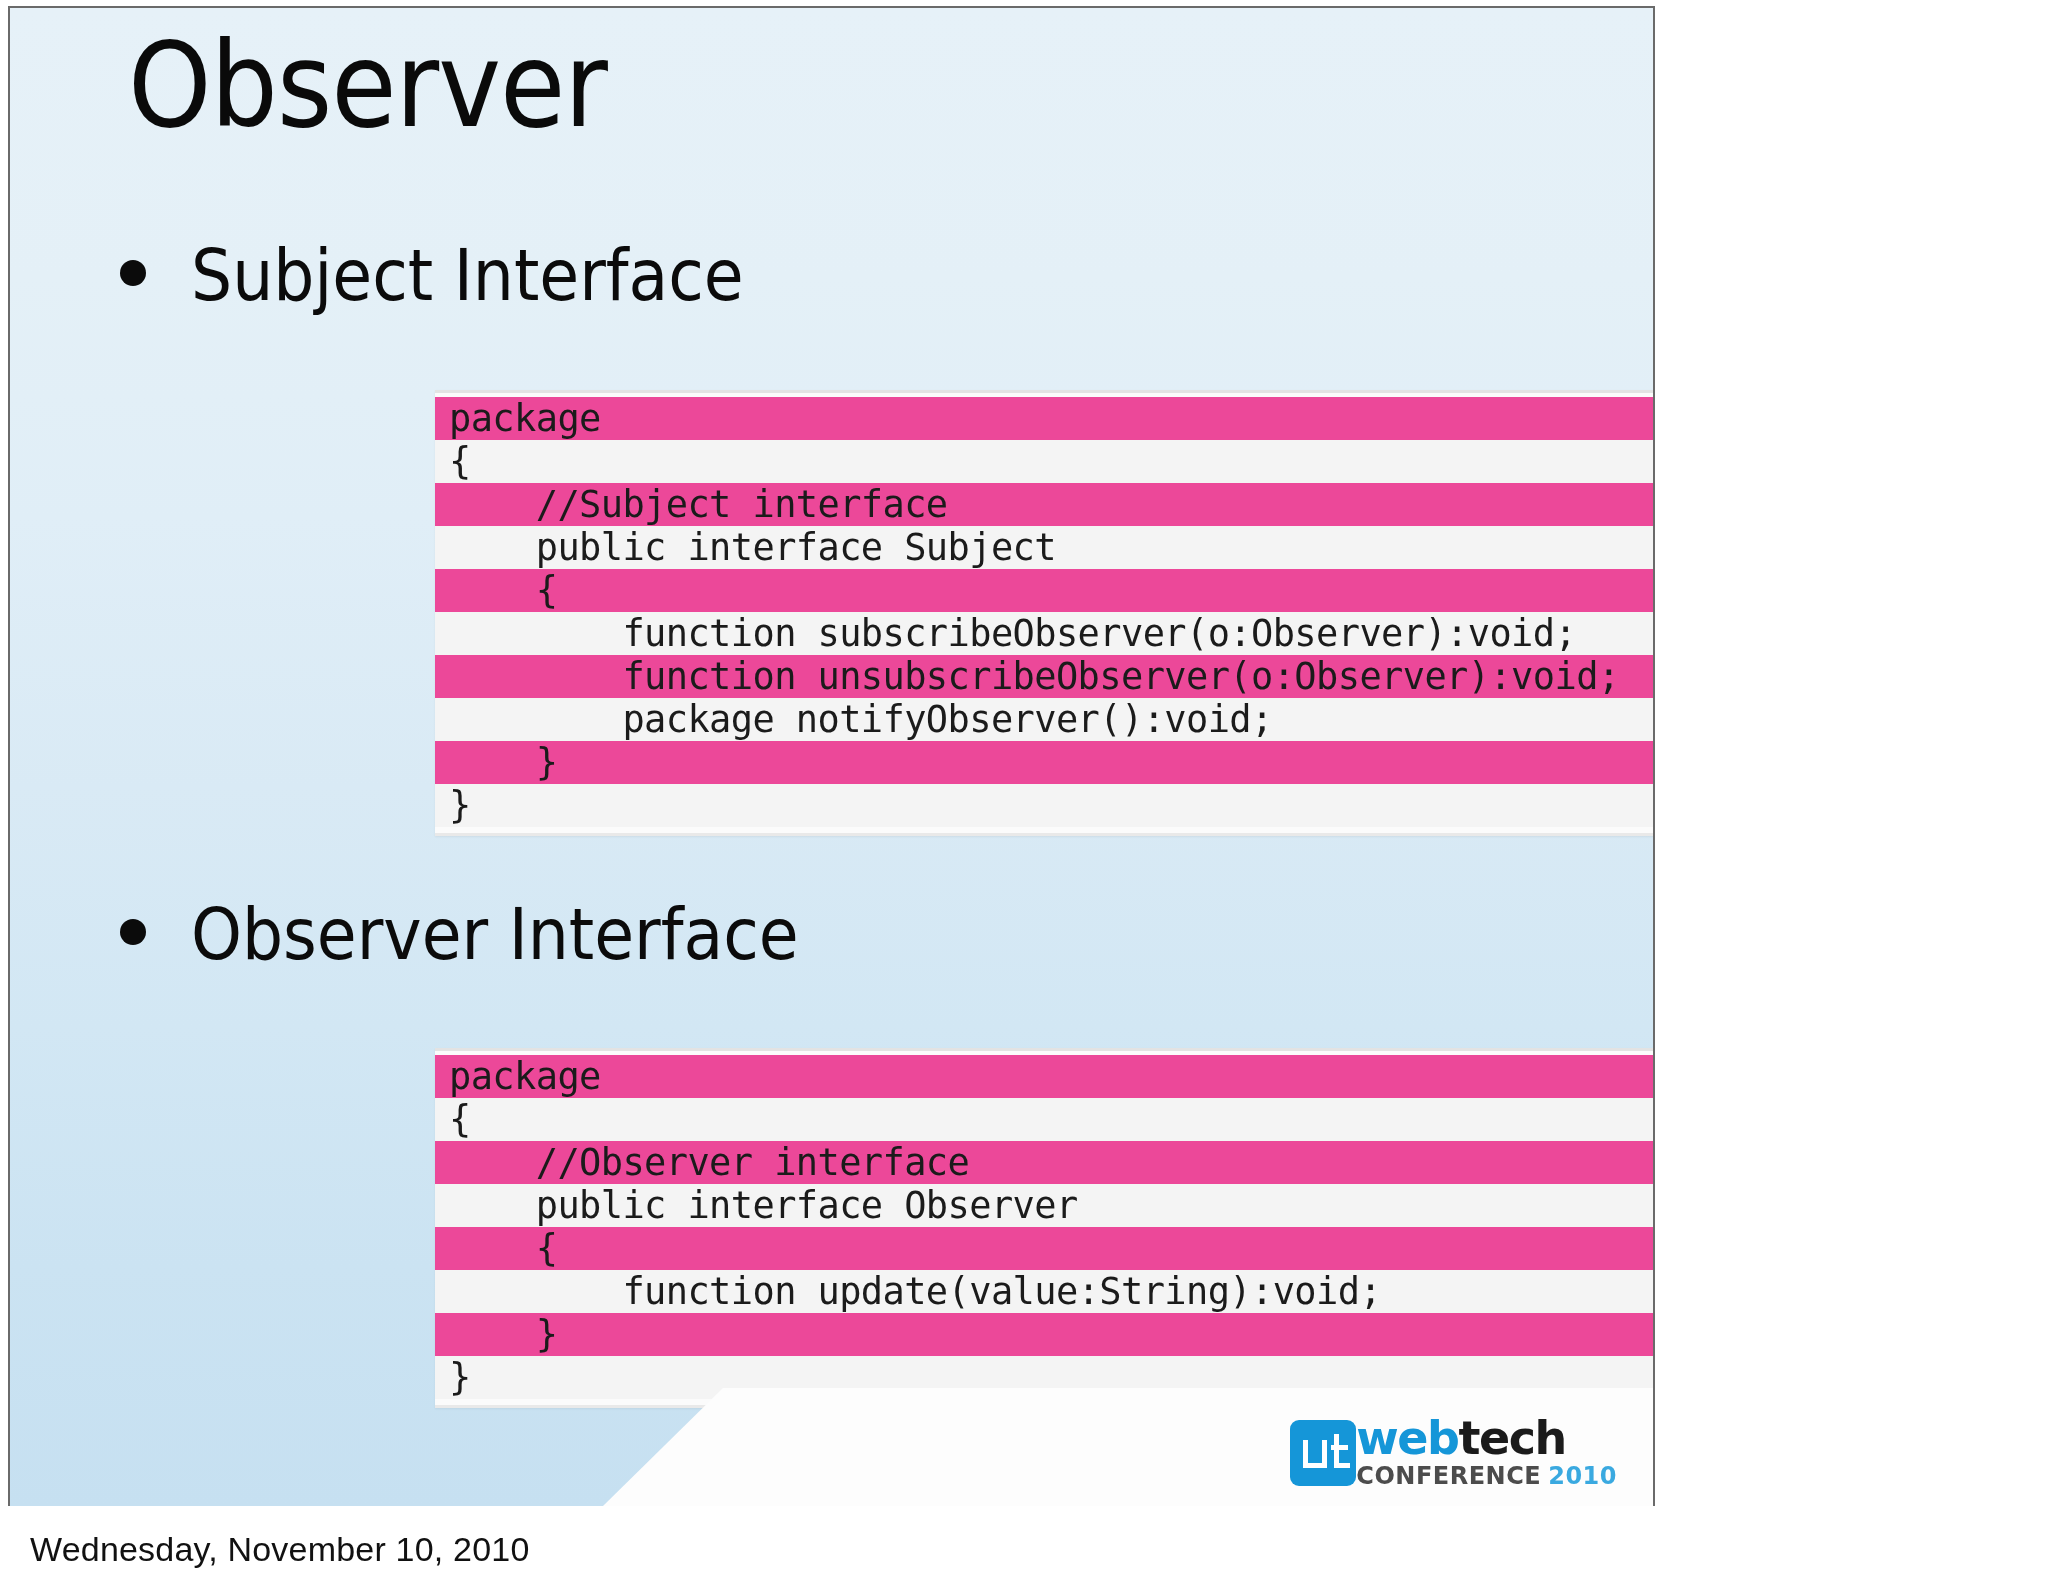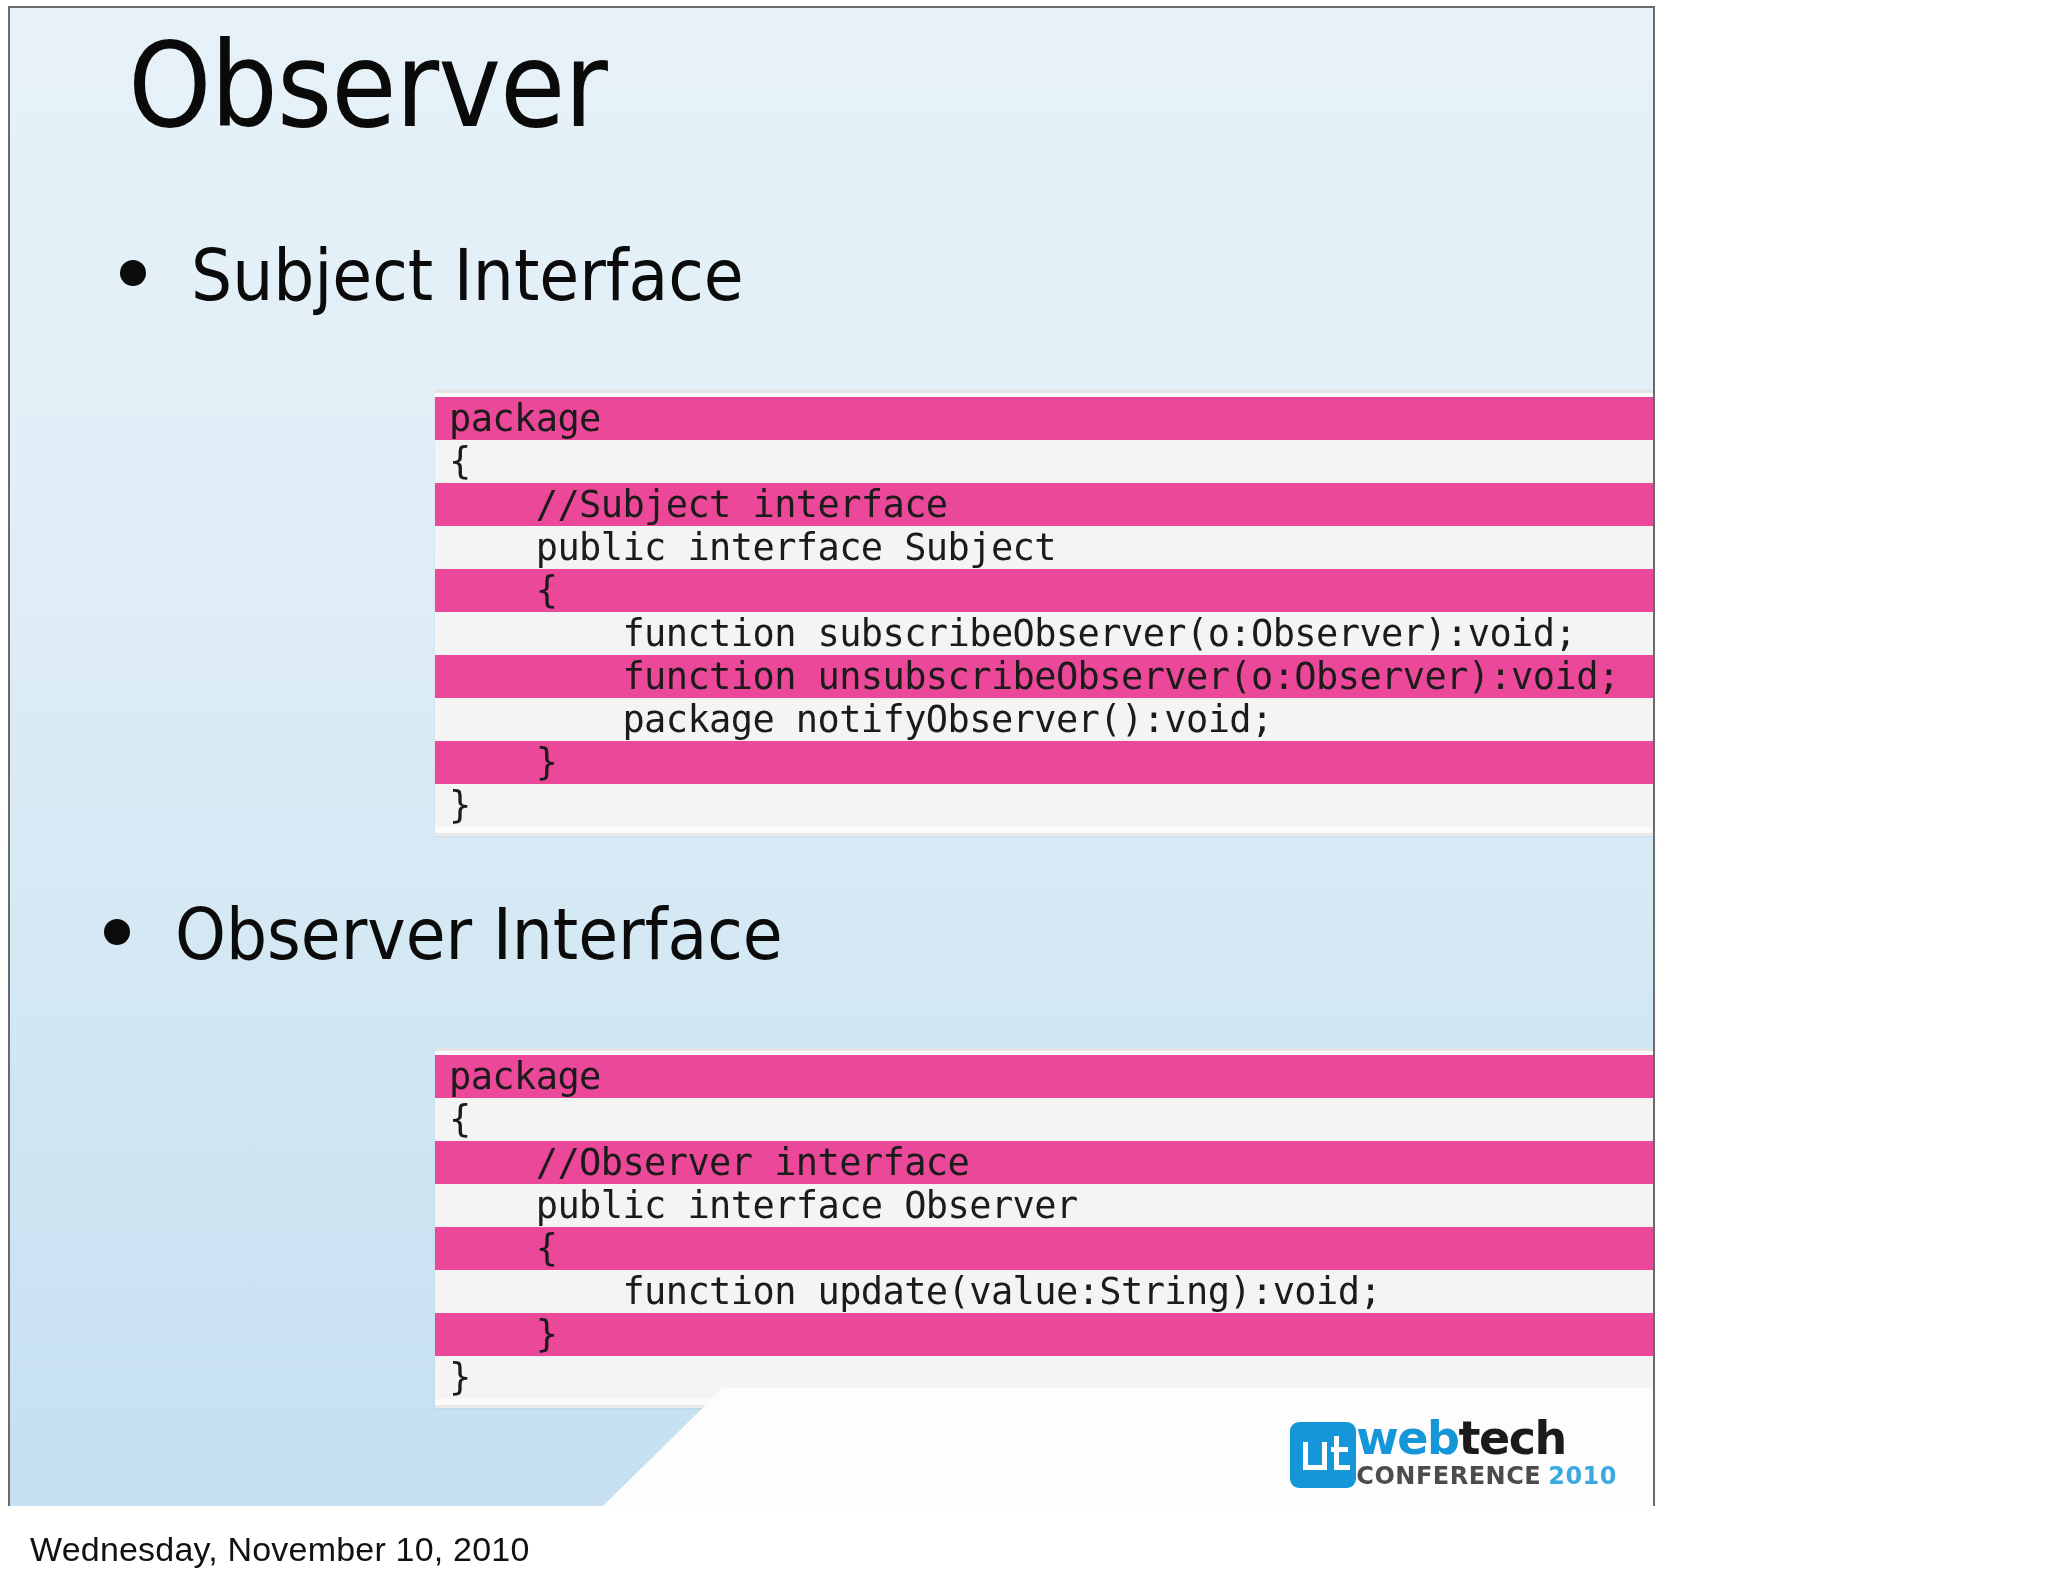--- a/index.html
+++ b/index.html
@@ -56,21 +56,21 @@
   }
 
   
   .bullet-row {
     position: absolute;
     display: flex;
     align-items: baseline;
     color: #0b0b0b;
   }
   .bullet-row.b1 { left: 110px; top: 225px; margin-top: 6px; }
-  .bullet-row.b2 { left: 94px; top: 890px; }
+  .bullet-row.b2 { left: 110px; top: 890px; }
 
   .bullet-dot {
     width: 26px;
     height: 26px;
     border-radius: 50%;
     background: #0b0b0b;
     display: inline-block;
     margin-right: 45px;
     position: relative;
     top: -14px;
@@ -128,21 +128,21 @@
     -webkit-clip-path: polygon(120px 0, 100% 0, 100% 100%, 0 100%);
     clip-path: polygon(120px 0, 100% 0, 100% 100%, 0 100%);
   }
 
   
   .logo {
     position: absolute;
     right: 36px;
     bottom: 18px;
     display: flex;
-    align-items: flex-end;
+    align-items: center;
   }
   .logo-mark {
     width: 66px;
     height: 66px;
     border-radius: 9px;
     background: #1596d8;
     position: relative;
     flex: none;
   }
   .logo-mark .wt-w {

